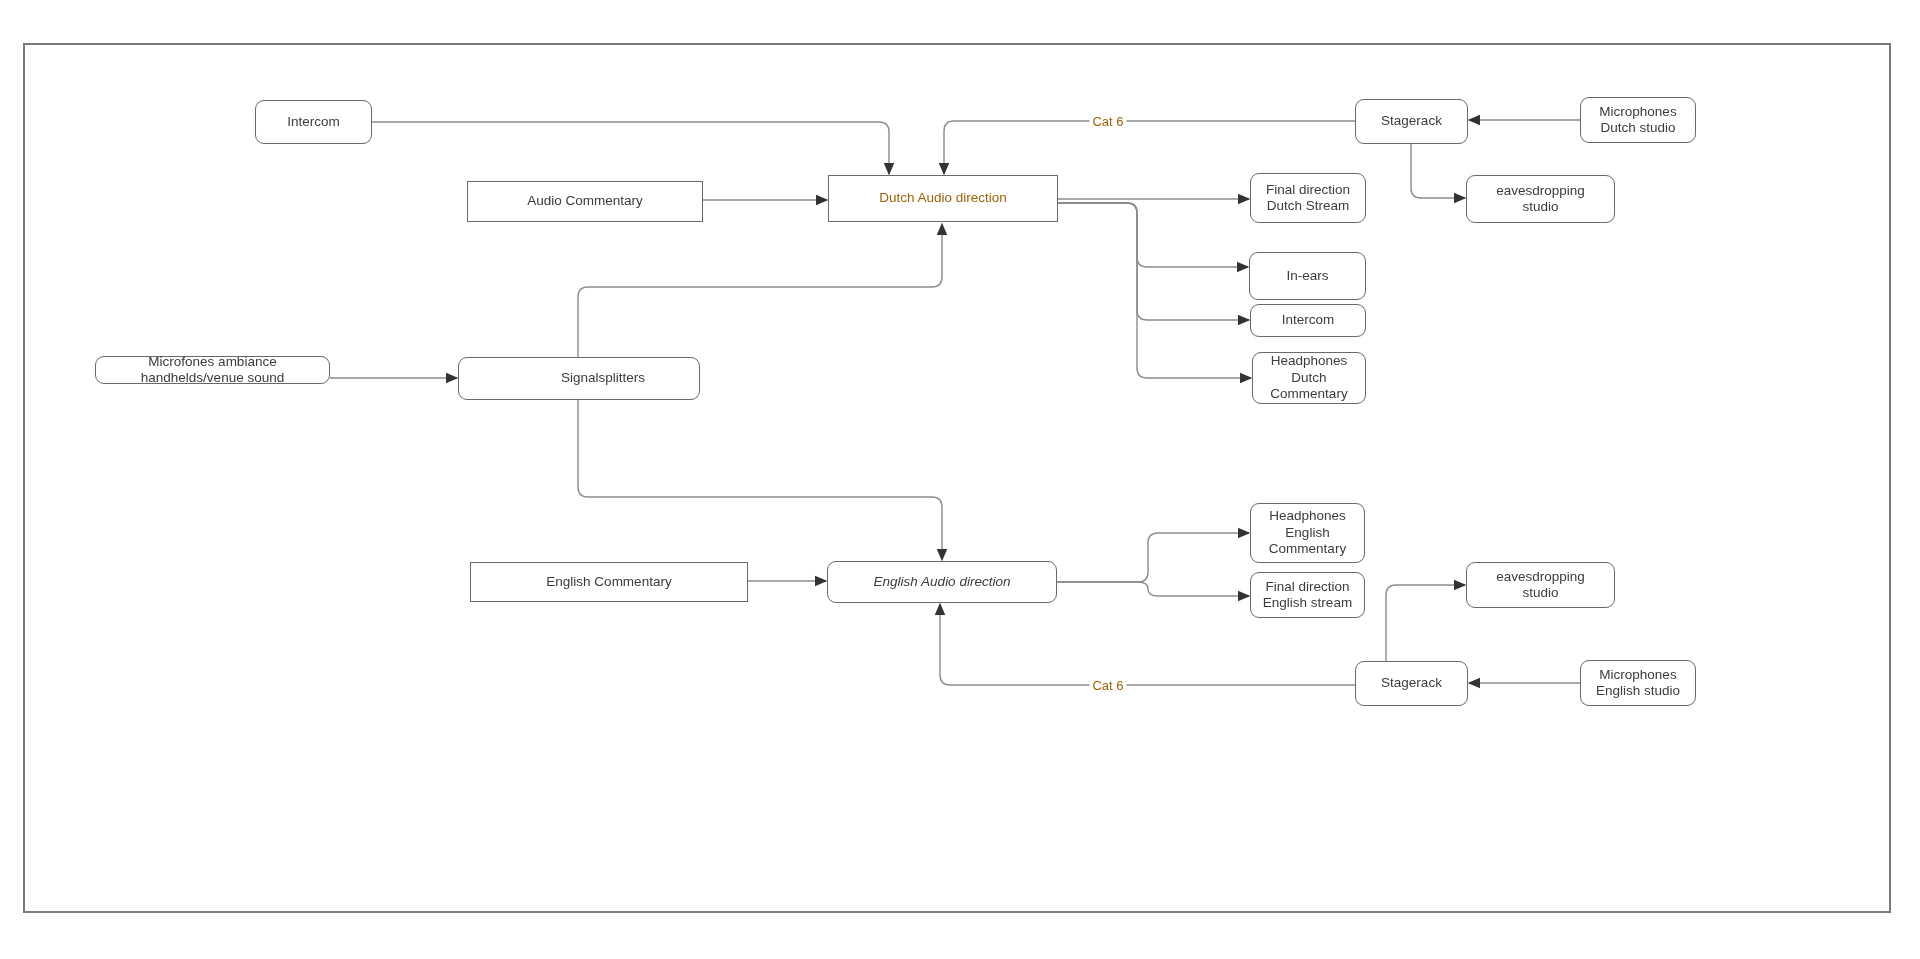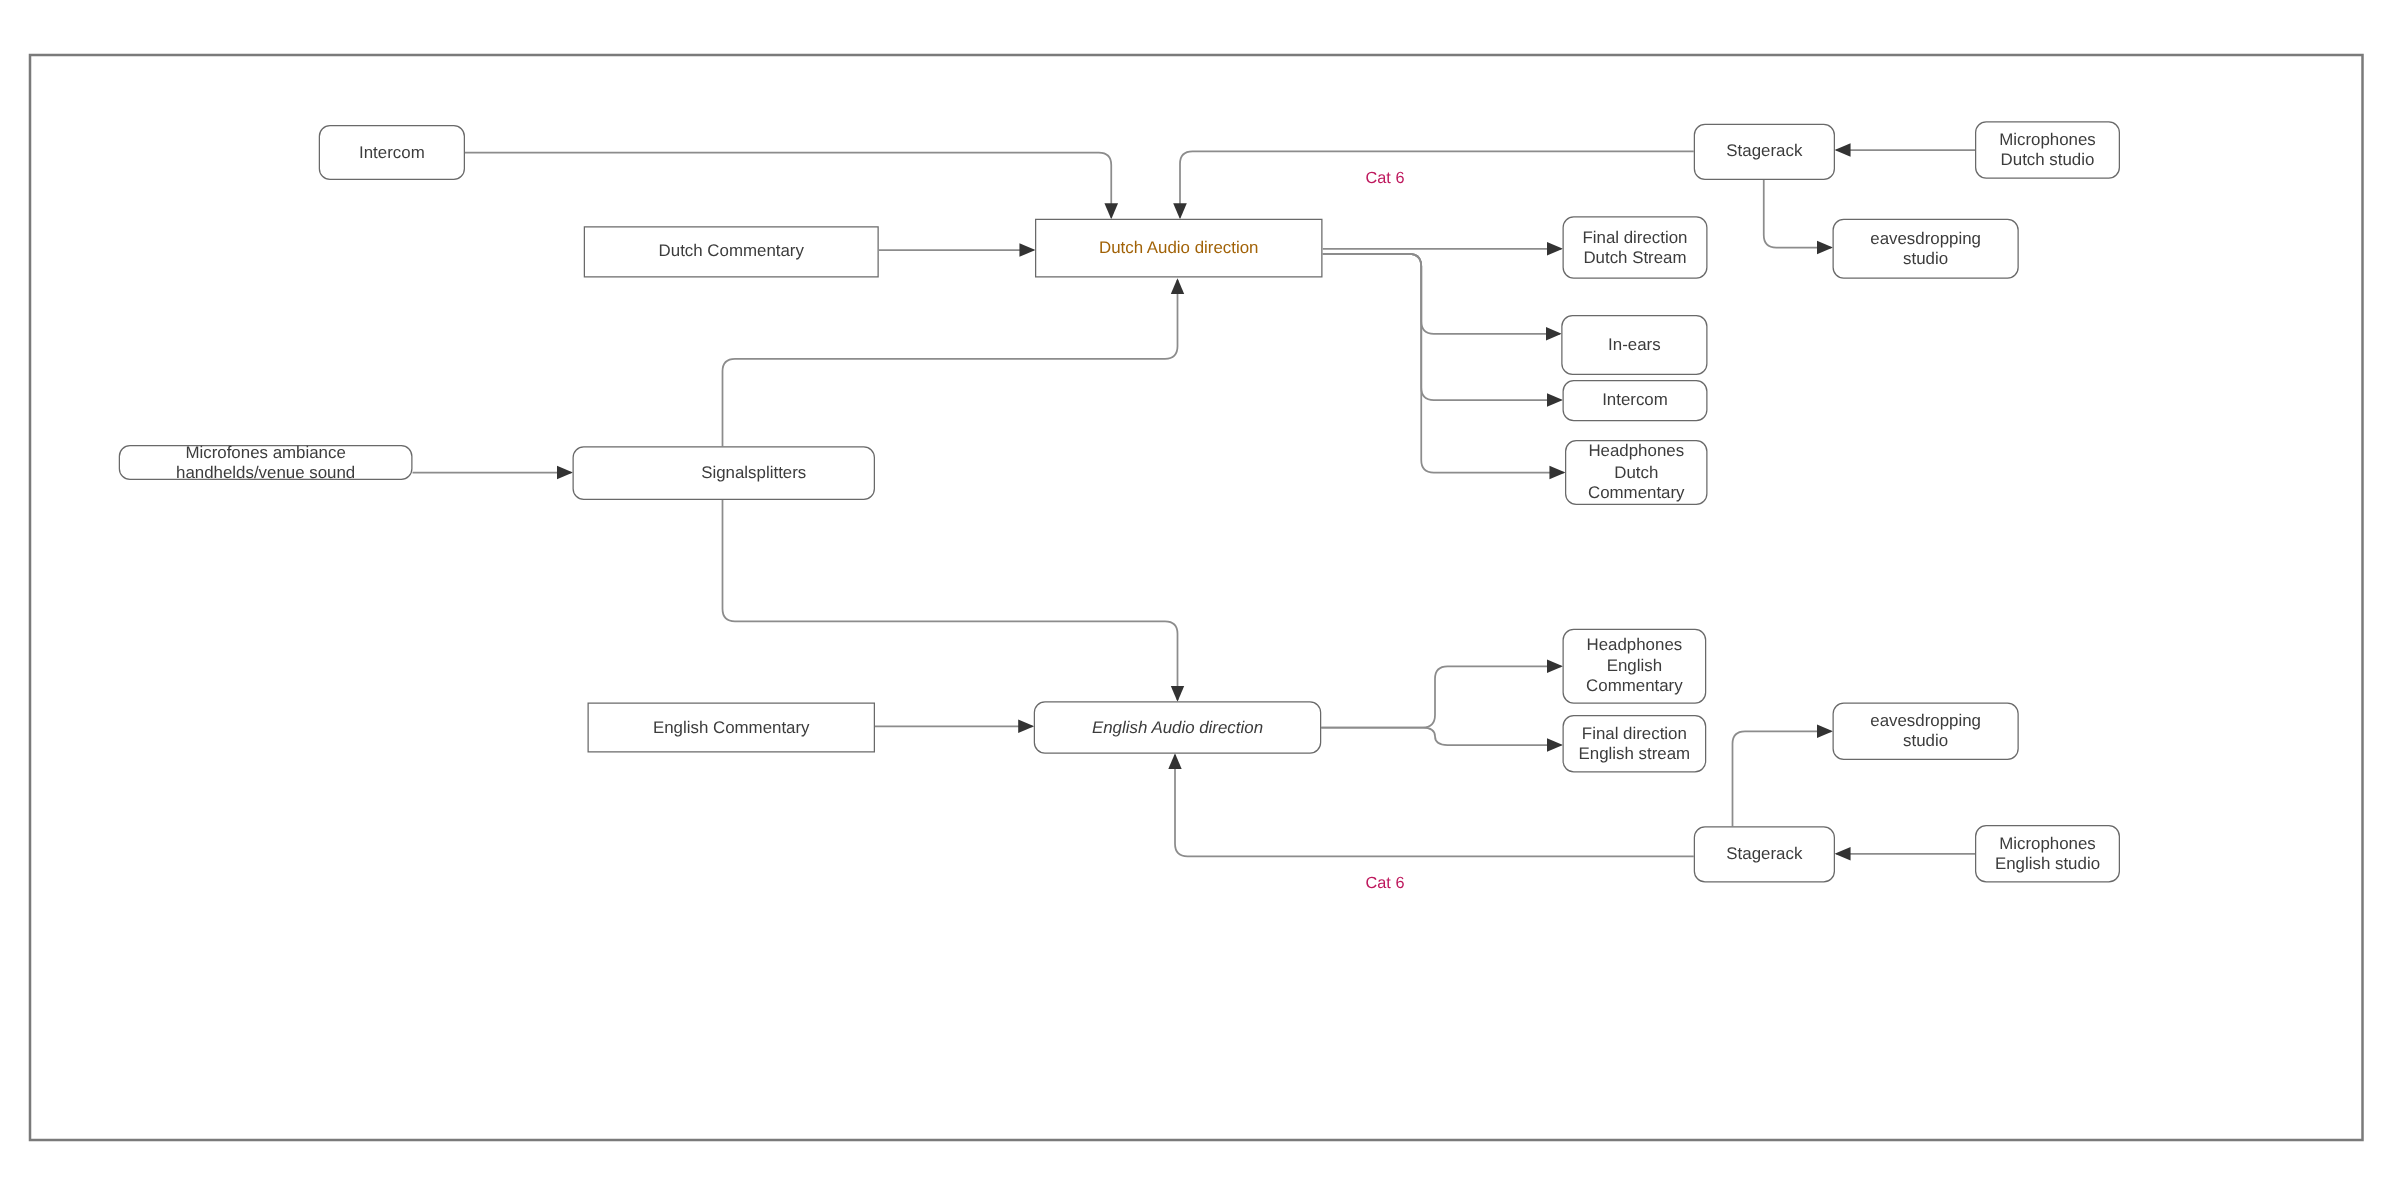--- a/index.html
+++ b/index.html
@@ -47,26 +47,25 @@
     line-height: 1.22;
     white-space: pre-line;
     z-index: 2;
   }
   .node.rounded { border-radius: 9px; }
   .node.rect    { border-radius: 0; }
   .edge-label {
     position: absolute;
     transform: translate(-50%, -50%);
     background: #ffffff;
-    color: #be185d;
+    color: #a16207;
     font-size: 13px;
     line-height: 1;
     padding: 1px 3px;
     z-index: 4;
-    margin-top: 21px;
   }
 </style>
 </head>
 <body>
 
 <div class="canvas">
   <div class="frame" style="border-color: rgb(122, 122, 122);"></div>
   <svg id="edges-svg" xmlns="http://www.w3.org/2000/svg">
     <defs>
       <marker id="arrowhead" viewBox="0 0 10 10" refX="8.6" refY="5" markerWidth="9.5" markerHeight="9.5" orient="auto-start-reverse">
@@ -90,38 +89,38 @@
         <path d="M 700 581 L 826 581" fill="none" stroke="#8c8c8c" stroke-width="1.4" marker-end="url(#arrowhead)"></path>
         <path d="M 1057 582 L 1138 582 Q 1148 582 1148 572 L 1148 543 Q 1148 533 1158 533 L 1249 533" fill="none" stroke="#8c8c8c" stroke-width="1.4" marker-end="url(#arrowhead)"></path>
         <path d="M 1057 582 L 1138 582 Q 1148 582 1148 589 L 1148 589 Q 1148 596 1158 596 L 1249 596" fill="none" stroke="#8c8c8c" stroke-width="1.4" marker-end="url(#arrowhead)"></path>
         <path d="M 1355 685 L 950 685 Q 940 685 940 675 L 940 604" fill="none" stroke="#8c8c8c" stroke-width="1.4" marker-end="url(#arrowhead)"></path>
         <path d="M 1386 661 L 1386 595 Q 1386 585 1396 585 L 1465 585" fill="none" stroke="#8c8c8c" stroke-width="1.4" marker-end="url(#arrowhead)"></path>
         <path d="M 1580 683 L 1469 683" fill="none" stroke="#8c8c8c" stroke-width="1.4" marker-end="url(#arrowhead)"></path>
       </g>
   </svg>
   <div id="nodes-layer">
       <div class="node rounded" style="left: 255px; top: 100px; width: 117px; height: 44px; background: rgb(255, 255, 255); border-color: rgb(105, 105, 105); color: rgb(60, 60, 60);"><span>Intercom</span></div>
-      <div class="node rect" style="left: 467px; top: 181px; width: 236px; height: 41px; background: rgb(255, 255, 255); border-color: rgb(105, 105, 105); color: rgb(60, 60, 60);"><span>Dutch Commentary</span></div>
+      <div class="node rect" style="left: 467px; top: 181px; width: 236px; height: 41px; background: rgb(255, 255, 255); border-color: rgb(105, 105, 105); color: rgb(60, 60, 60);"><span>Audio Commentary</span></div>
       <div class="node rect" style="left: 828px; top: 175px; width: 230px; height: 47px; background: rgb(255, 255, 255); border-color: rgb(105, 105, 105); color: #a16207;"><span>Dutch Audio direction</span></div>
       <div class="node rounded" style="left: 1355px; top: 99px; width: 113px; height: 45px; background: rgb(255, 255, 255); border-color: rgb(105, 105, 105); color: rgb(60, 60, 60);"><span>Stagerack</span></div>
       <div class="node rounded" style="left: 1580px; top: 97px; width: 116px; height: 46px; background: rgb(255, 255, 255); border-color: rgb(105, 105, 105); color: rgb(60, 60, 60);"><span>Microphones
 Dutch studio</span></div>
       <div class="node rounded" style="left: 1466px; top: 175px; width: 149px; height: 48px; background: rgb(255, 255, 255); border-color: rgb(105, 105, 105); color: rgb(60, 60, 60);"><span>eavesdropping
 studio</span></div>
       <div class="node rounded" style="left: 1250px; top: 173px; width: 116px; height: 50px; background: rgb(255, 255, 255); border-color: rgb(105, 105, 105); color: rgb(60, 60, 60);"><span>Final direction
 Dutch Stream</span></div>
       <div class="node rounded" style="left: 1249px; top: 252px; width: 117px; height: 48px; background: rgb(255, 255, 255); border-color: rgb(105, 105, 105); color: rgb(60, 60, 60);"><span>In-ears</span></div>
       <div class="node rounded" style="left: 1250px; top: 304px; width: 116px; height: 33px; background: rgb(255, 255, 255); border-color: rgb(105, 105, 105); color: rgb(60, 60, 60);"><span>Intercom</span></div>
       <div class="node rounded" style="left: 1252px; top: 352px; width: 114px; height: 52px; background: rgb(255, 255, 255); border-color: rgb(105, 105, 105); color: rgb(60, 60, 60);"><span>Headphones
 Dutch
 Commentary</span></div>
       <div class="node rounded" style="left: 95px; top: 356px; width: 235px; height: 28px; background: rgb(255, 255, 255); border-color: rgb(105, 105, 105); color: rgb(60, 60, 60);"><span>Microfones ambiance
 handhelds/venue sound</span></div>
       <div class="node rounded" style="left: 458px; top: 357px; width: 242px; height: 43px; background: rgb(255, 255, 255); border-color: rgb(105, 105, 105); color: rgb(60, 60, 60); padding-left: 48px;"><span>Signalsplitters</span></div>
-      <div class="node rect" style="left: 470px; top: 562px; width: 230px; height: 40px; background: rgb(255, 255, 255); border-color: rgb(105, 105, 105); color: rgb(60, 60, 60);"><span>English Commentary</span></div>
+      <div class="node rect" style="left: 470px; top: 562px; width: 278px; height: 40px; background: rgb(255, 255, 255); border-color: rgb(105, 105, 105); color: rgb(60, 60, 60);"><span>English Commentary</span></div>
       <div class="node rounded" style="left: 827px; top: 561px; width: 230px; height: 42px; background: rgb(255, 255, 255); border-color: rgb(105, 105, 105); color: rgb(60, 60, 60); font-style: italic;"><span>English Audio direction</span></div>
       <div class="node rounded" style="left: 1250px; top: 503px; width: 115px; height: 60px; background: rgb(255, 255, 255); border-color: rgb(105, 105, 105); color: rgb(60, 60, 60);"><span>Headphones
 English
 Commentary</span></div>
       <div class="node rounded" style="left: 1250px; top: 572px; width: 115px; height: 46px; background: rgb(255, 255, 255); border-color: rgb(105, 105, 105); color: rgb(60, 60, 60);"><span>Final direction
 English stream</span></div>
       <div class="node rounded" style="left: 1466px; top: 562px; width: 149px; height: 46px; background: rgb(255, 255, 255); border-color: rgb(105, 105, 105); color: rgb(60, 60, 60);"><span>eavesdropping
 studio</span></div>
       <div class="node rounded" style="left: 1355px; top: 661px; width: 113px; height: 45px; background: rgb(255, 255, 255); border-color: rgb(105, 105, 105); color: rgb(60, 60, 60);"><span>Stagerack</span></div>
       <div class="node rounded" style="left: 1580px; top: 660px; width: 116px; height: 46px; background: rgb(255, 255, 255); border-color: rgb(105, 105, 105); color: rgb(60, 60, 60);"><span>Microphones

